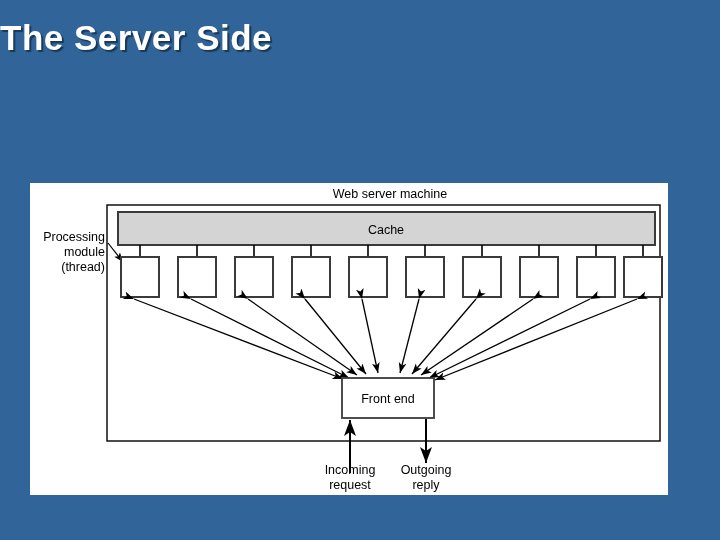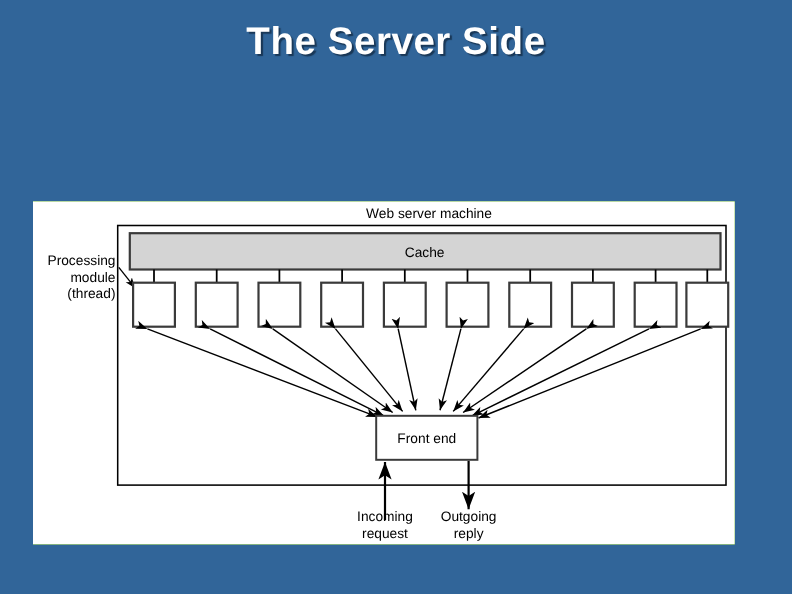--- a/index.html
+++ b/index.html
@@ -18,35 +18,35 @@
     position: absolute;
     left: 0; top: 0;
     width: 720px;
     height: 540px;
   }
   #slide-title {
     position: absolute;
     left: 0;
     top: 18px;
     width: 720px;
-    text-align: center;
+    text-align: left;
     color: #ffffff;
     font-size: 35px;
     font-weight: bold;
     letter-spacing: 0.5px;
     text-shadow: 2px 2px 1px rgba(18,40,64,0.75);
     font-family: "Liberation Sans", sans-serif;
   }
   #diagram-frame {
     position: absolute;
     left: 30px;
     top: 183px;
     width: 638px;
     height: 312px;
-    background: #84cc16;
+    background: #c2410c;
   }
   #diagram-svg {
     display: block;
     width: 638px;
     height: 312px;
   }
   .diag-text {
     font-family: "Liberation Sans", sans-serif;
     font-size: 12.5px;
     fill: #000000;

